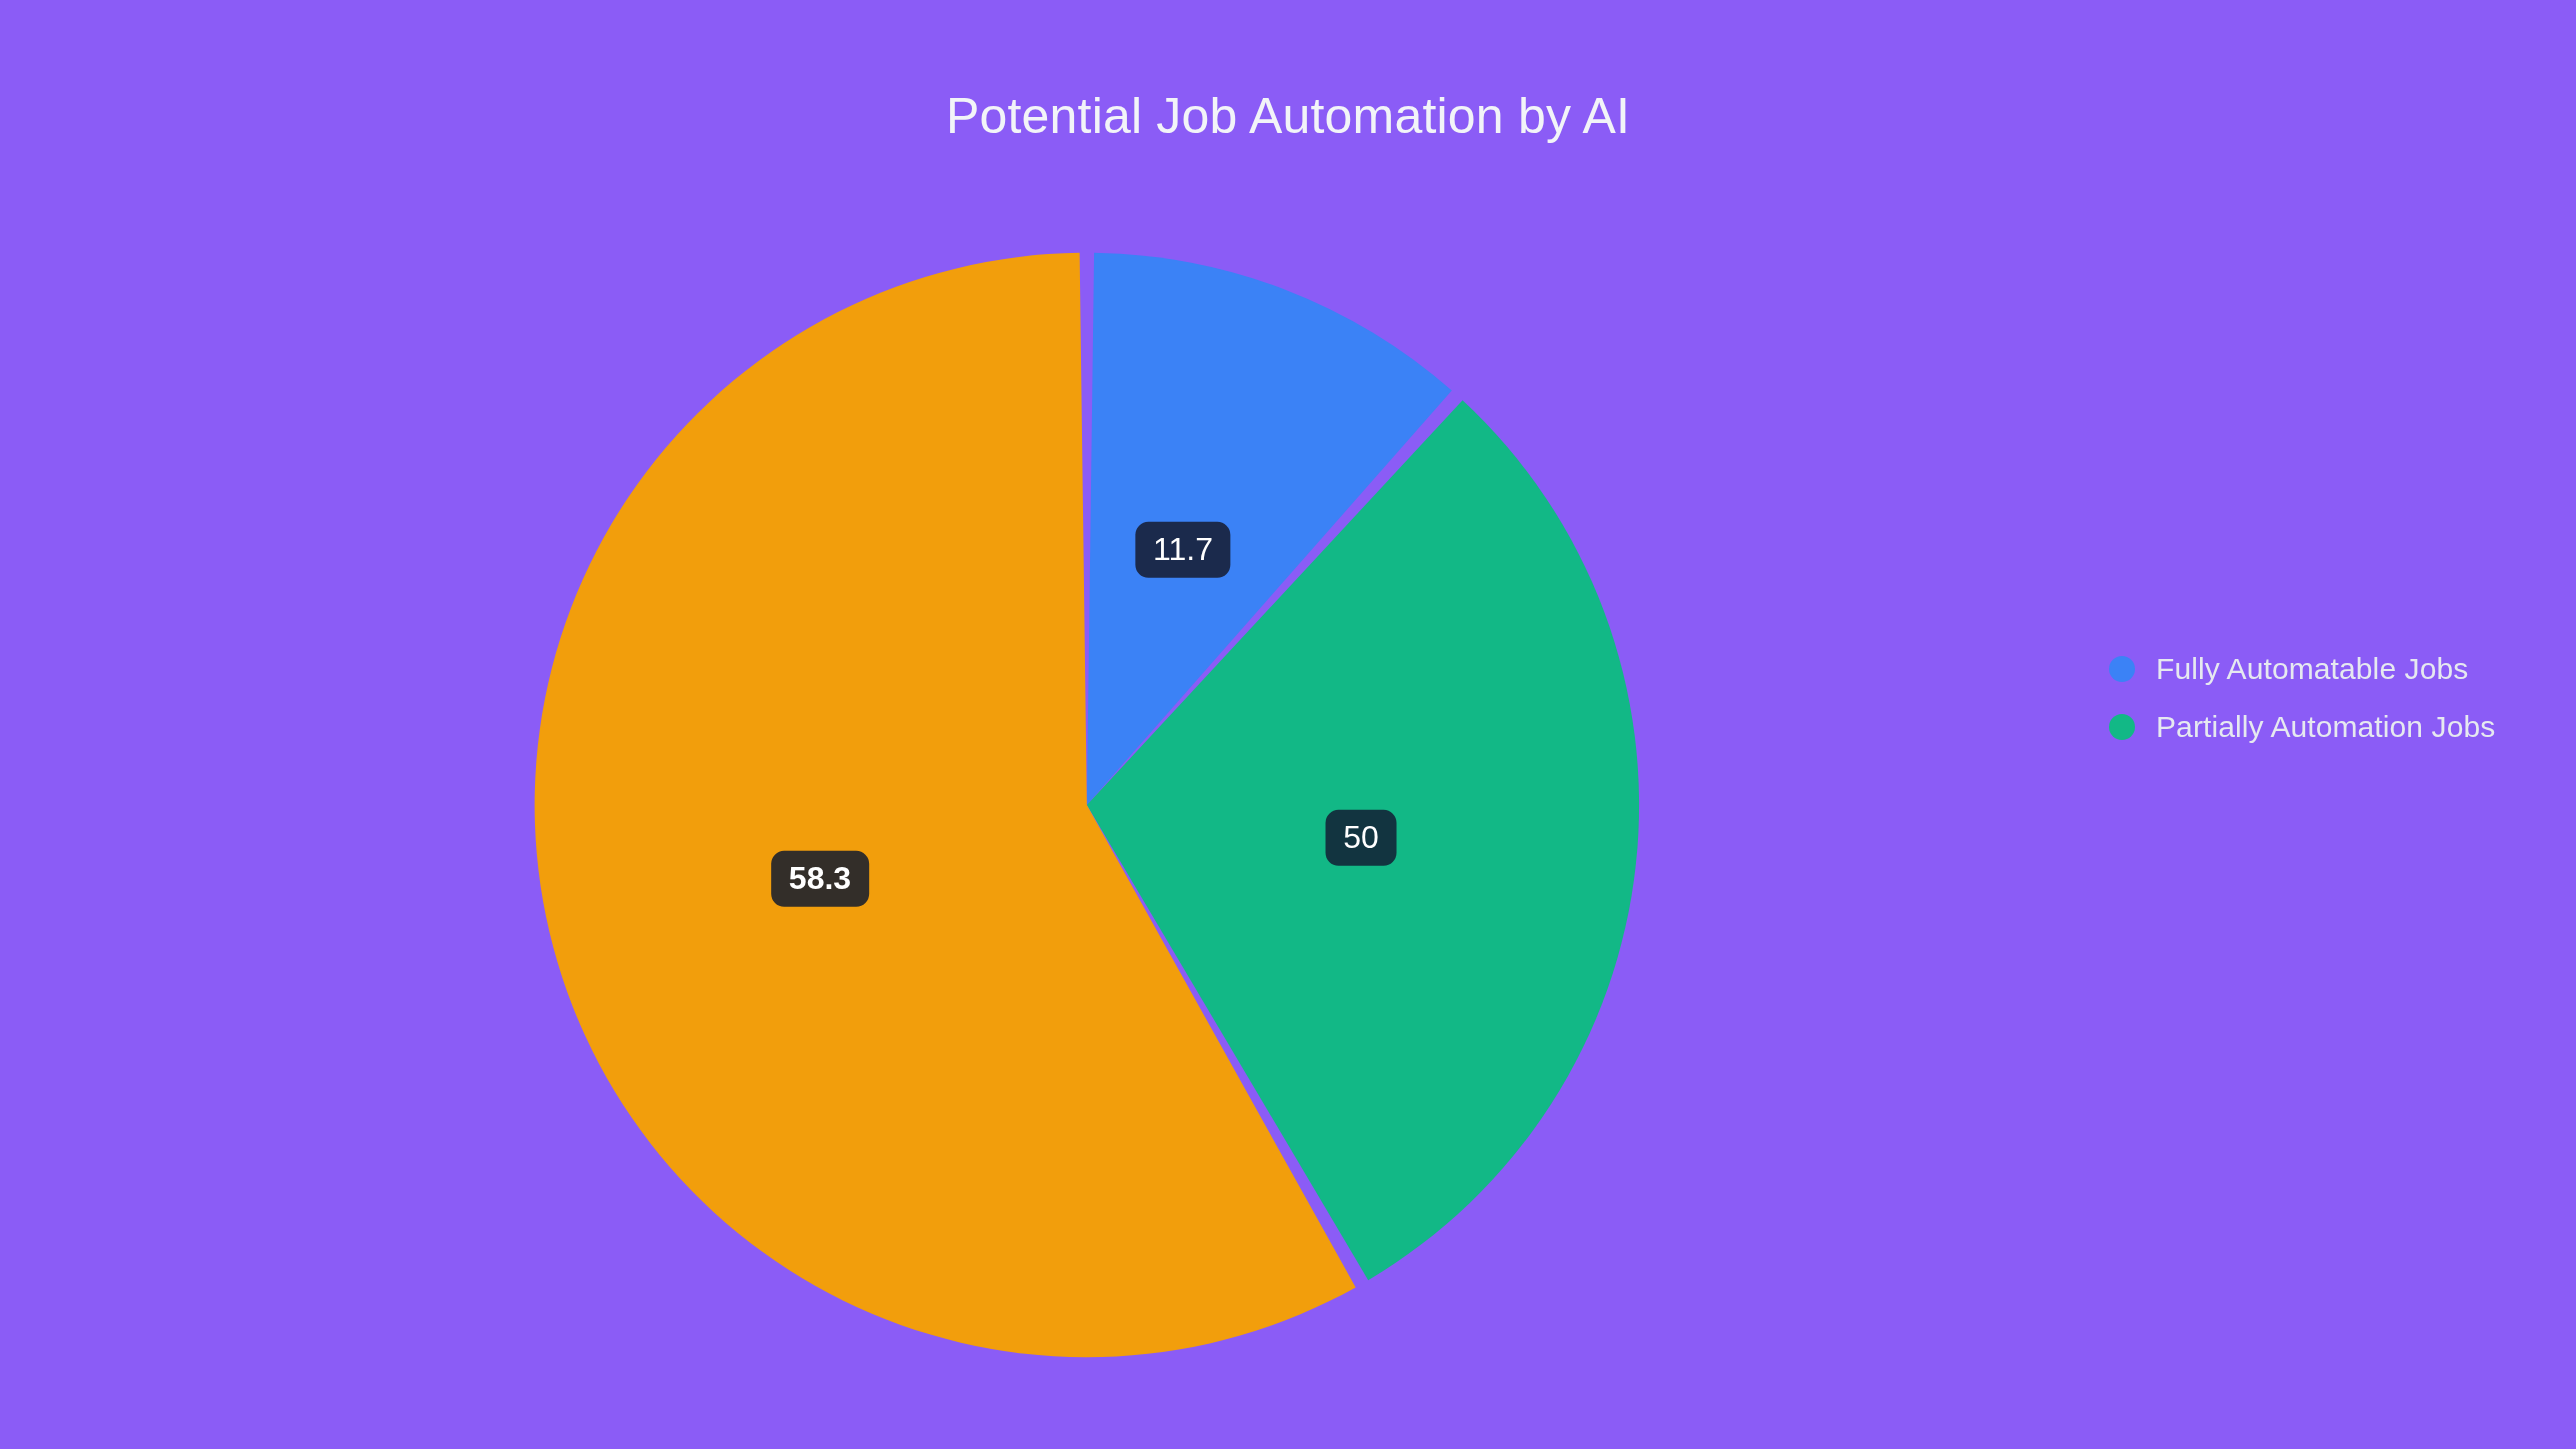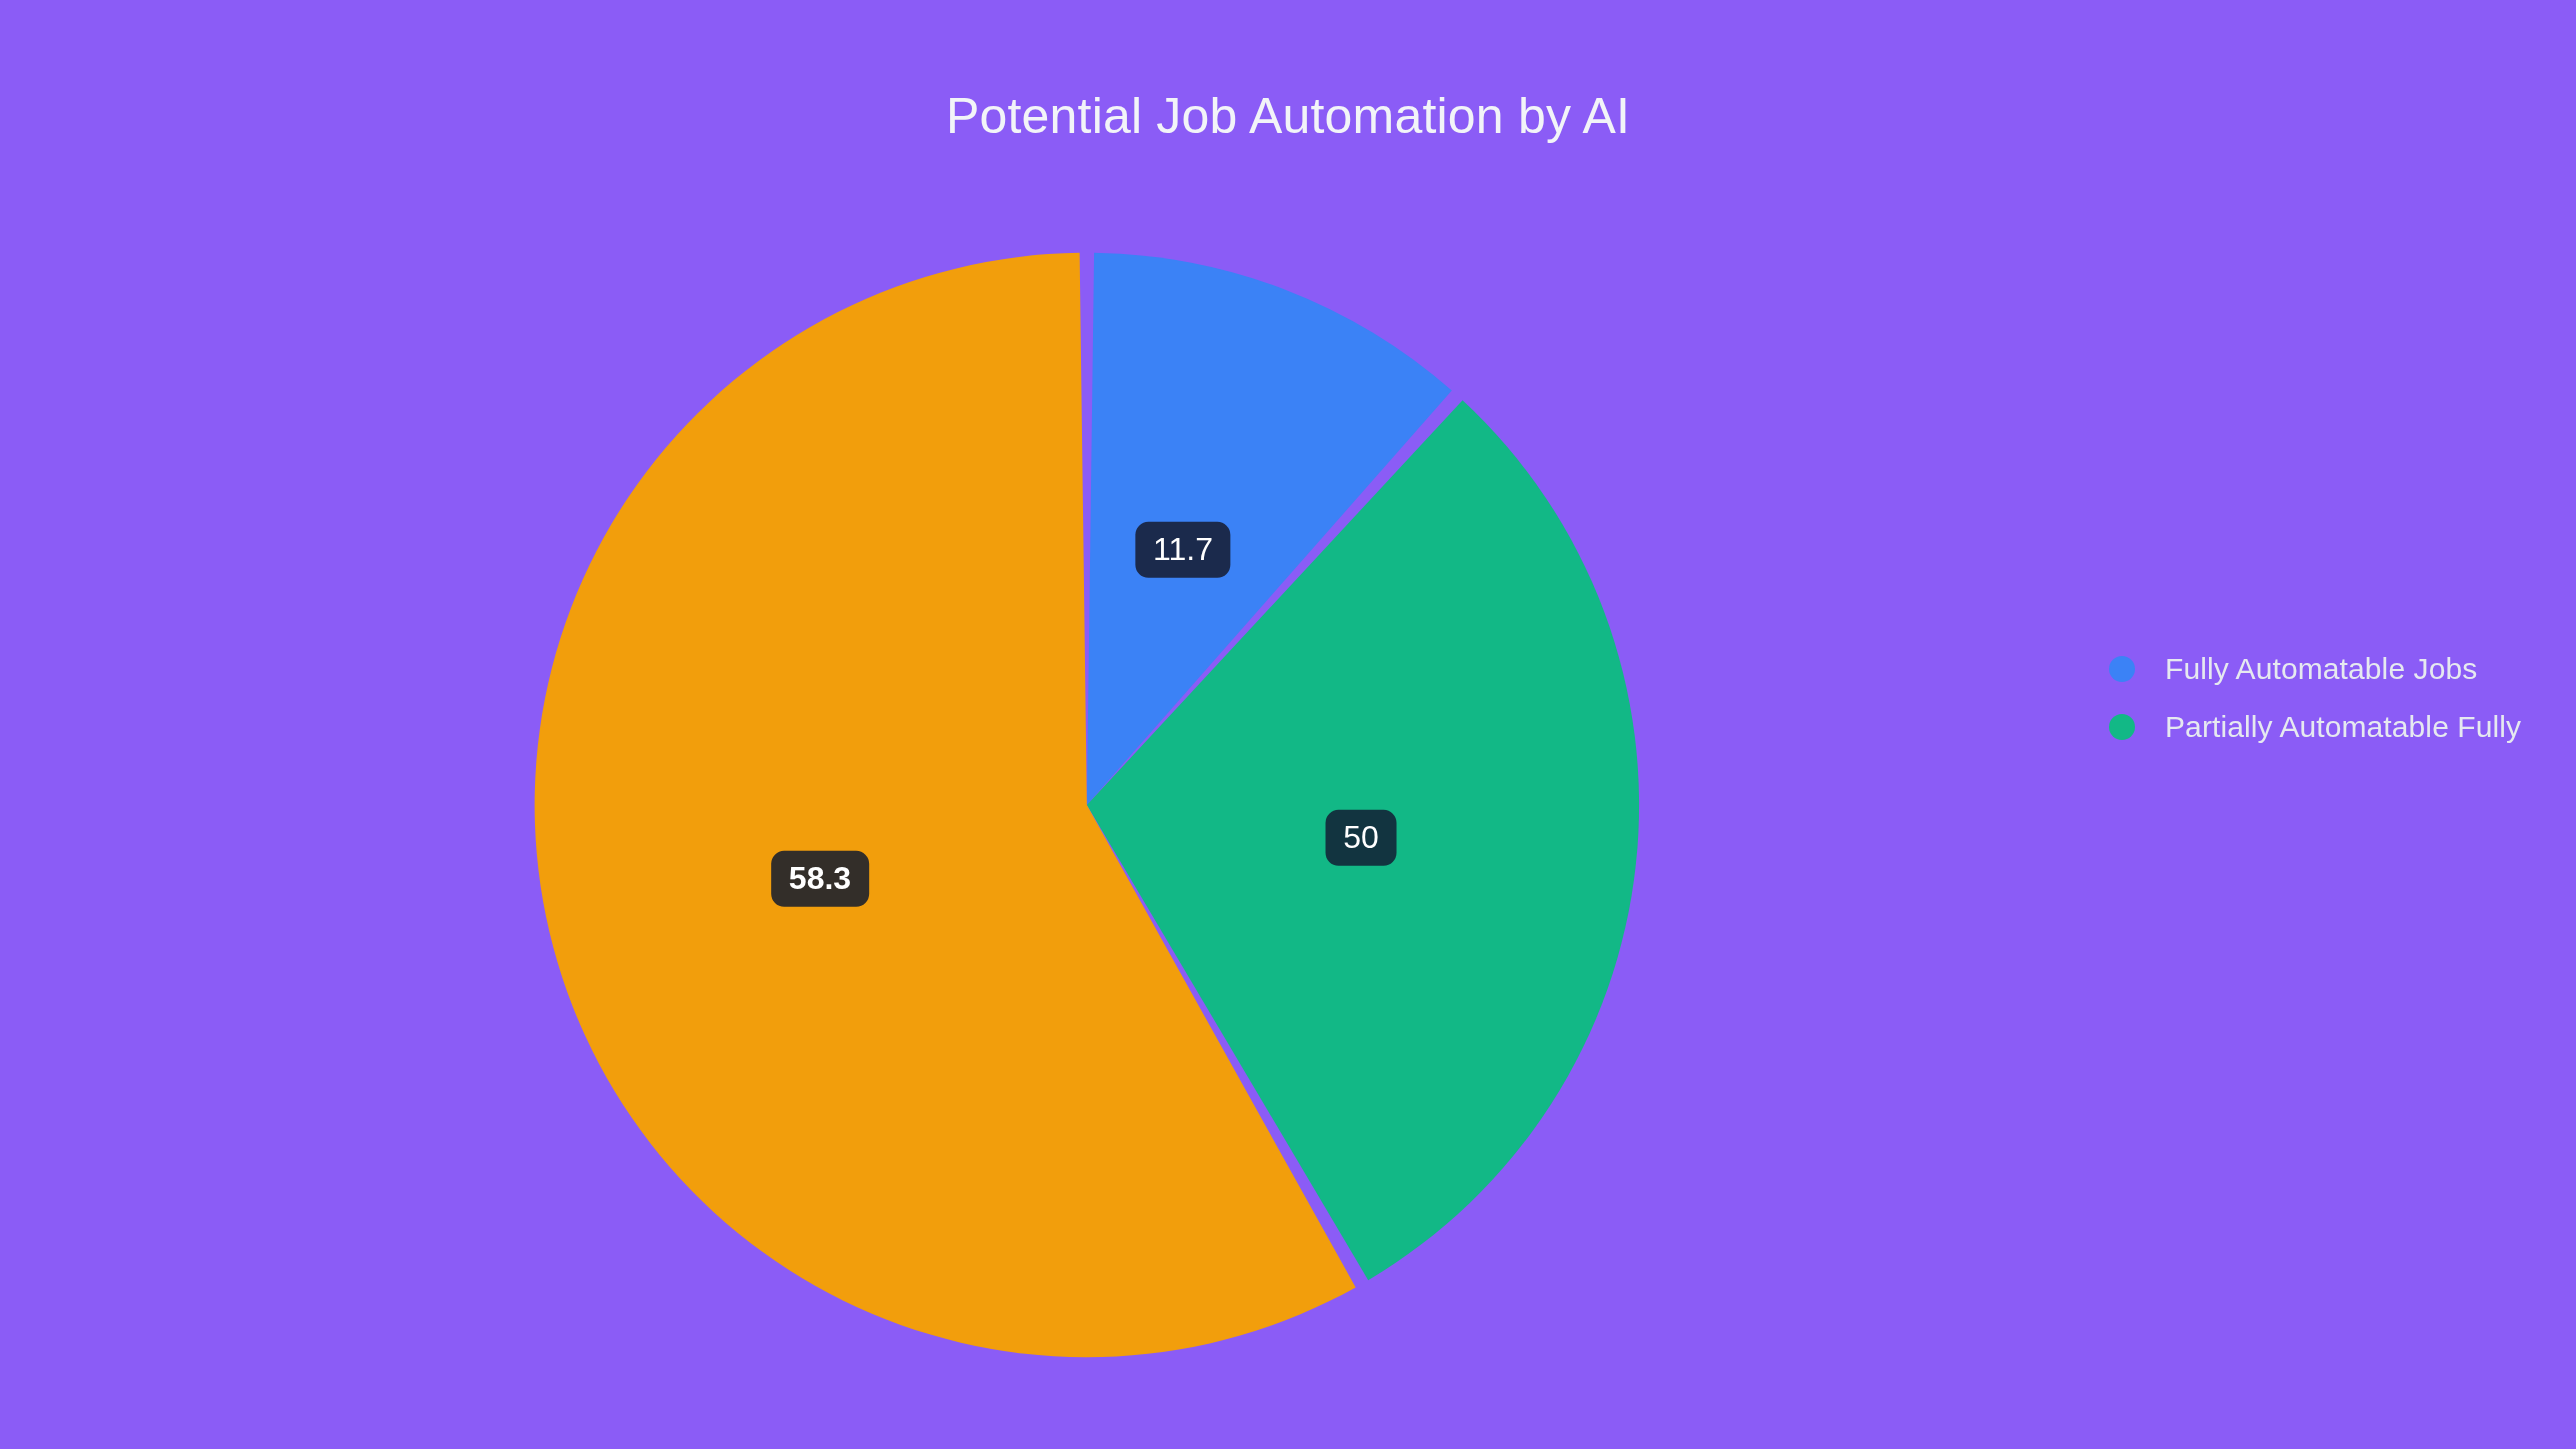--- a/index.html
+++ b/index.html
@@ -76,21 +76,20 @@
     width: 26px;
     height: 26px;
     border-radius: 50%;
     flex: 0 0 auto;
   }
   .legend-label {
     font-size: 30px;
     color: #e6e9f0;
     white-space: nowrap;
     letter-spacing: 0.1px;
-    margin-left: 9px;
   }
 </style>
 </head>
 <body>
 
 <div id="chart-root">
 
   <div id="chart-title">Potential Job Automation by AI</div>
 
   <div id="pie-area">
@@ -108,18 +107,18 @@
       </div>
   </div>
 
   <div id="legend">
       <div class="legend-item">
         <span class="legend-swatch" style="background: rgb(59, 130, 246);"></span>
         <span class="legend-label">Fully Automatable Jobs</span>
       </div>
       <div class="legend-item">
         <span class="legend-swatch" style="background: rgb(18, 184, 134);"></span>
-        <span class="legend-label">Partially Automatable Fully</span>
+        <span class="legend-label">Partially Automation Jobs</span>
       </div>
     </div>
 
 </div>
 
 
 </body></html>

